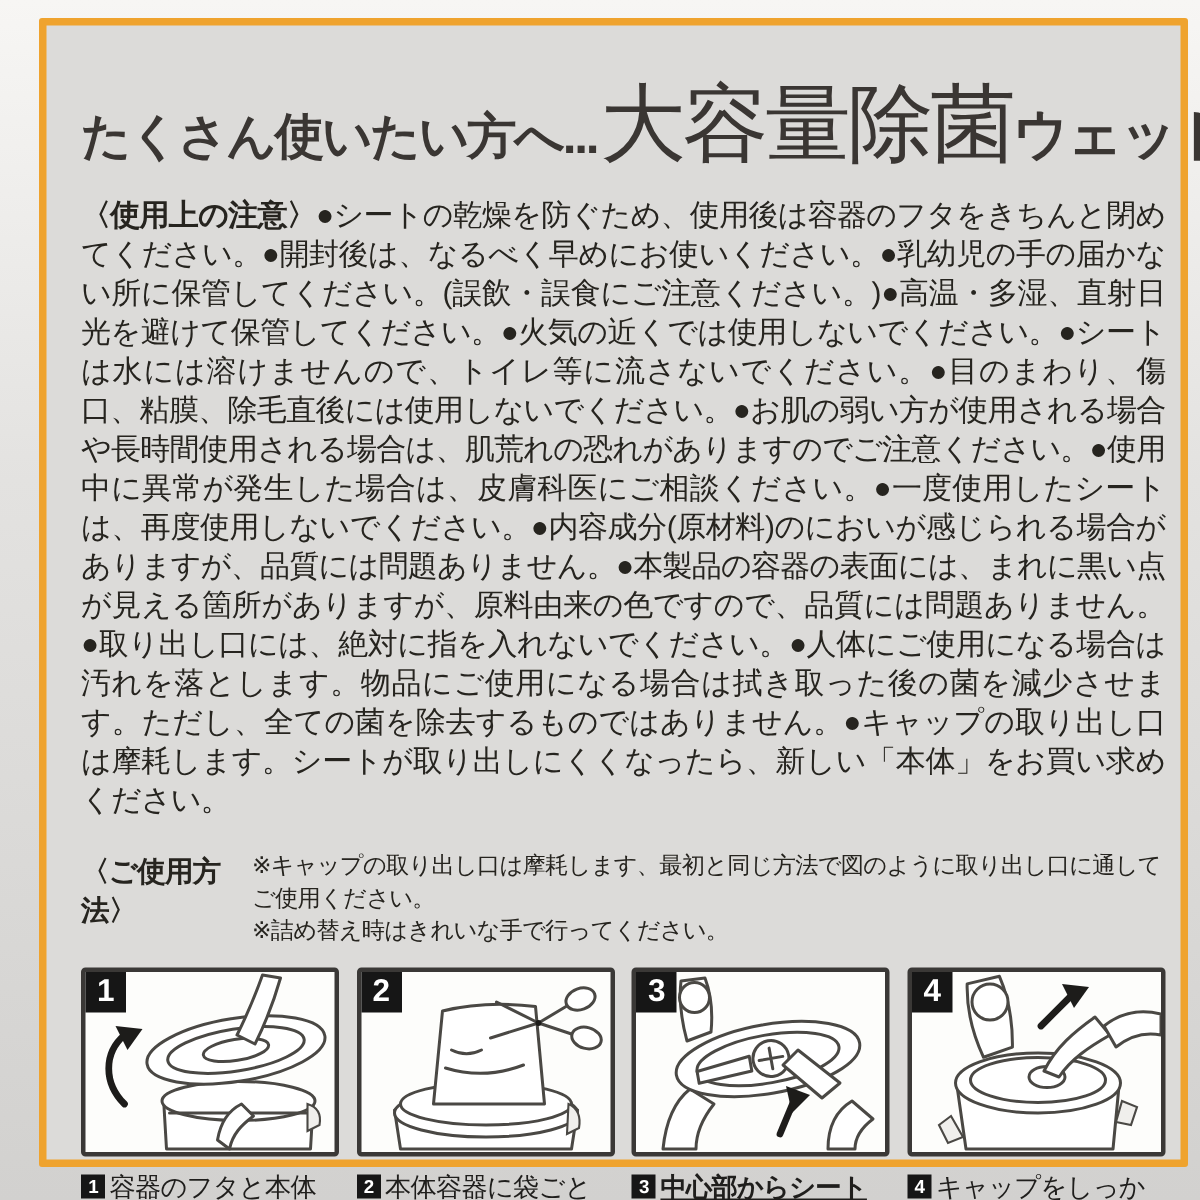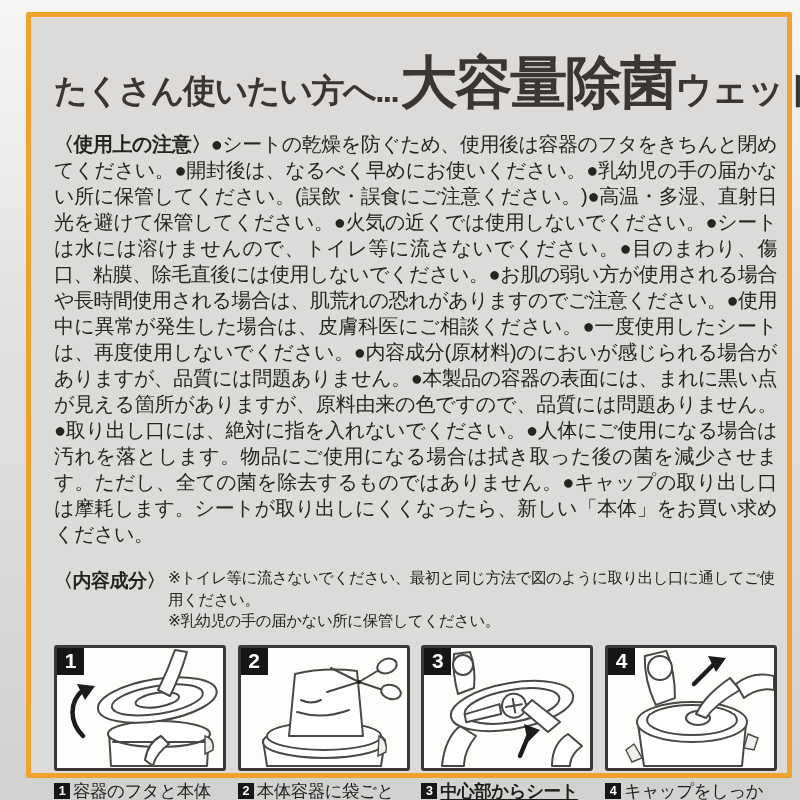--- a/index.html
+++ b/index.html
@@ -12,21 +12,21 @@
   .frame{
     position:absolute;left:12px;top:12px;width:766px;height:766px;
     border:5px solid #efa32e;border-radius:2px;
     background:#dcdbd9;box-sizing:border-box;
     padding:26px 10px 0 23px;
     margin-left:14px;
   }
   
   .hdr{display:flex;align-items:baseline;color:#3a3633;white-space:nowrap;margin-top:2px;}
   .h-lead{font-size:33px;font-weight:bold;letter-spacing:-1.5px;}
-  .h-main{font-size:57px;font-weight:bold;letter-spacing:-2px;margin-left:2px;}
+  .h-main{font-size:57px;font-weight:normal;letter-spacing:-2px;margin-left:2px;}
   .h-sub{font-size:37px;font-weight:bold;letter-spacing:-2px;}
   
   .prec{
     margin-top:9px;font-size:20px;line-height:26px;color:#26241f;
     text-align:justify;letter-spacing:-0.5px;
   }
   .prec b{font-weight:bold;}
   
   .usage{margin-top:10px;display:flex;color:#26241f;letter-spacing:-0.5px;}
   .usage-label{font-size:19px;font-weight:bold;flex:0 0 114px;padding-top:1px;}
@@ -68,24 +68,24 @@
 
   <div class="hdr">
     <span class="h-lead">たくさん使いたい方へ...</span>
     <span class="h-main">大容量除菌</span>
     <span class="h-sub">ウェットタオル</span>
   </div>
 
   <p class="prec"><b>〈使用上の注意〉</b><span>●シートの乾燥を防ぐため、使用後は容器のフタをきちんと閉めてください。●開封後は、なるべく早めにお使いください。●乳幼児の手の届かない所に保管してください。(誤飲・誤食にご注意ください。)●高温・多湿、直射日光を避けて保管してください。●火気の近くでは使用しないでください。●シートは水には溶けませんので、トイレ等に流さないでください。●目のまわり、傷口、粘膜、除毛直後には使用しないでください。●お肌の弱い方が使用される場合や長時間使用される場合は、肌荒れの恐れがありますのでご注意ください。●使用中に異常が発生した場合は、皮膚科医にご相談ください。●一度使用したシートは、再度使用しないでください。●内容成分(原材料)のにおいが感じられる場合がありますが、品質には問題ありません。●本製品の容器の表面には、まれに黒い点が見える箇所がありますが、原料由来の色ですので、品質には問題ありません。●取り出し口には、絶対に指を入れないでください。●人体にご使用になる場合は汚れを落とします。物品にご使用になる場合は拭き取った後の菌を減少させます。ただし、全ての菌を除去するものではありません。●キャップの取り出し口は摩耗します。シートが取り出しにくくなったら、新しい「本体」をお買い求めください。</span></p>
 
   <div class="usage">
-    <div class="usage-label">〈内容成分〉</div>
+    <div class="usage-label">〈ご使用方法〉</div>
     <div class="usage-notes">
-      <div>※トイレ等に流さないでください、最初と同じ方法で図のように取り出し口に通してご使用ください。</div>
-      <div>※乳幼児の手の届かない所に保管してください。</div>
+      <div>※キャップの取り出し口は摩耗します、最初と同じ方法で図のように取り出し口に通してご使用ください。</div>
+      <div>※詰め替え時はきれいな手で行ってください。</div>
     </div>
   </div>
 
   <div class="figs">
 
     <div class="figbox">
       <div class="badge">1</div>
       <svg viewBox="0 0 166 120">
         <path class="fw" d="M52,84 L54,118 L150,118 L152,84 Z"></path>
         <ellipse class="fw" cx="102" cy="86" rx="51" ry="13"></ellipse>

